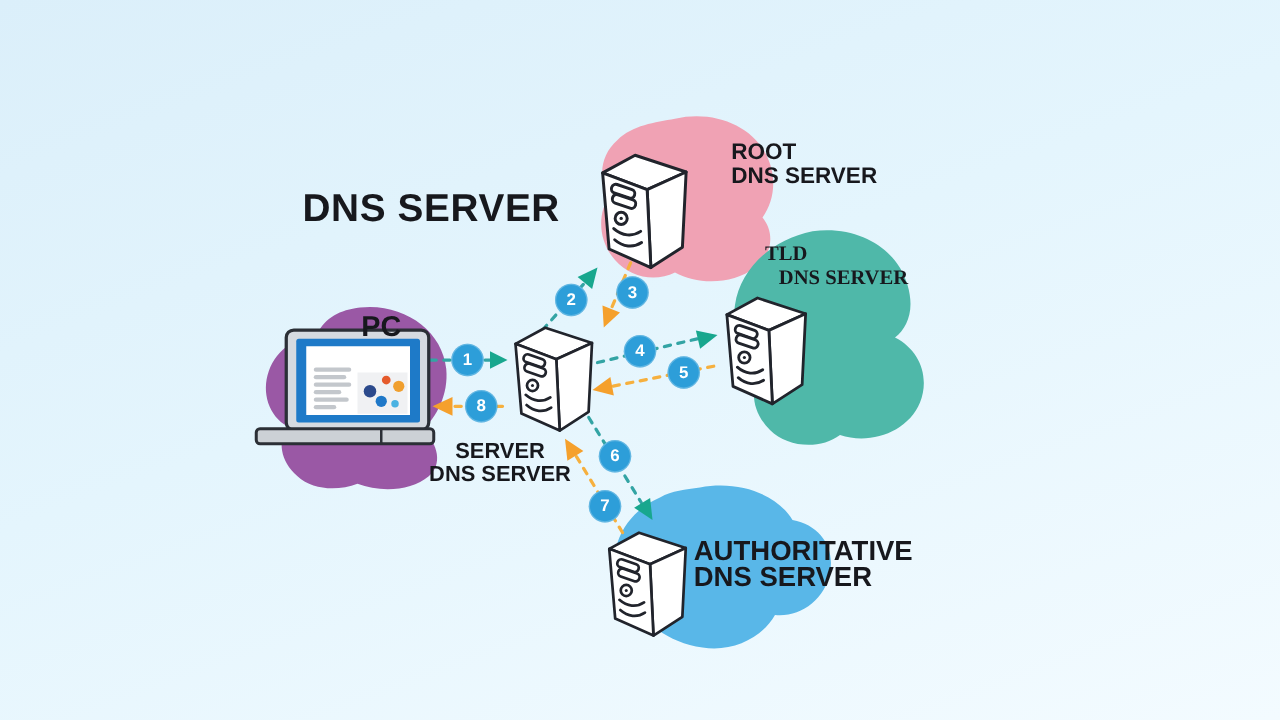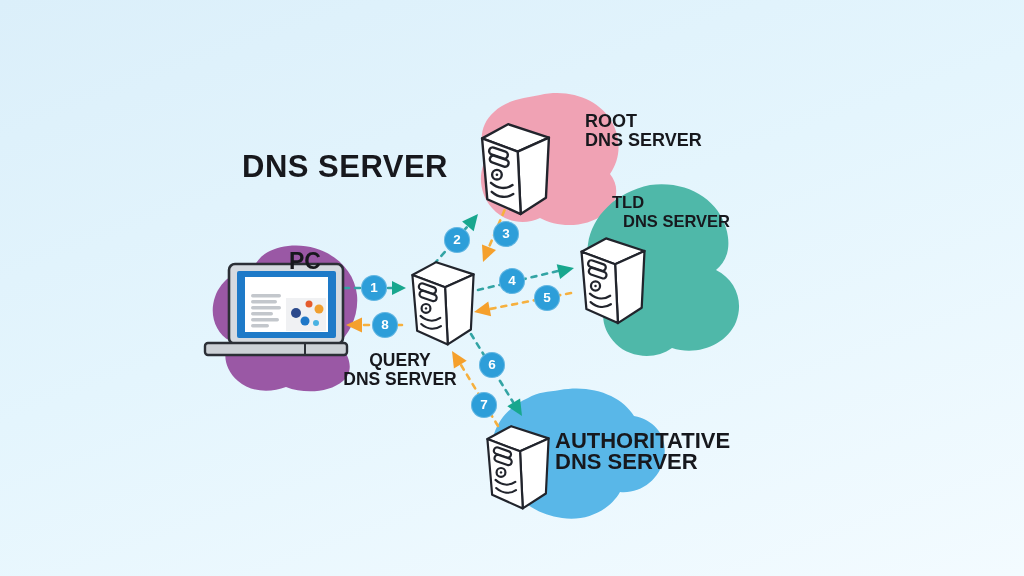--- a/index.html
+++ b/index.html
@@ -9,21 +9,21 @@
     overflow:hidden;
     background:linear-gradient(160deg,#dbeffa 0%,#e4f5fd 45%,#f3fbff 100%);
     font-family:"Liberation Sans","DejaVu Sans",sans-serif;
     color:#17181d;
   }
   .stage svg.scene{position:absolute;left:0;top:0;}
   .label{position:absolute;font-weight:bold;color:#17181d;white-space:nowrap;}
   .title{left:242px;top:149px;font-size:31px;letter-spacing:.5px;}
   .pc-label{left:289px;top:248px;font-size:23px;}
   .root-label{left:557px;top:112px;font-size:18px;line-height:19px;margin-left:28px;}
-  .tld-label{left:612px;top:193px;font-size:16.5px;line-height:19px;}
+  .tld-label{left:612px;top:193px;font-size:16.5px;line-height:19px;font-family:Liberation Serif, serif;}
   .tld-label .l2{margin-left:11px;}
   .auth-label{left:555px;top:430px;font-size:22px;line-height:21px;}
   .local-label{left:335px;top:351px;width:130px;text-align:center;font-size:17.5px;line-height:18.5px;}
   .label div{white-space:nowrap;}
   .step{
     position:absolute;width:26px;height:26px;border-radius:50%;
     background:#2d9ed9;color:#fff;font-weight:bold;font-size:13.5px;
     line-height:26px;text-align:center;
     box-shadow:0 0 0 1px rgba(255,255,255,.25) inset;
   }
@@ -128,21 +128,21 @@
     <div>TLD</div>
     <div class="l2">DNS SERVER</div>
   </div>
 
   <div class="label auth-label">
     <div>AUTHORITATIVE</div>
     <div>DNS SERVER</div>
   </div>
 
   <div class="label local-label">
-    <div>QUERY</div>
+    <div>SERVER</div>
     <div>DNS SERVER</div>
   </div>
 
   <div class="step s1">1</div>
   <div class="step s2">2</div>
   <div class="step s3">3</div>
   <div class="step s4">4</div>
   <div class="step s5">5</div>
   <div class="step s6">6</div>
   <div class="step s7">7</div>

